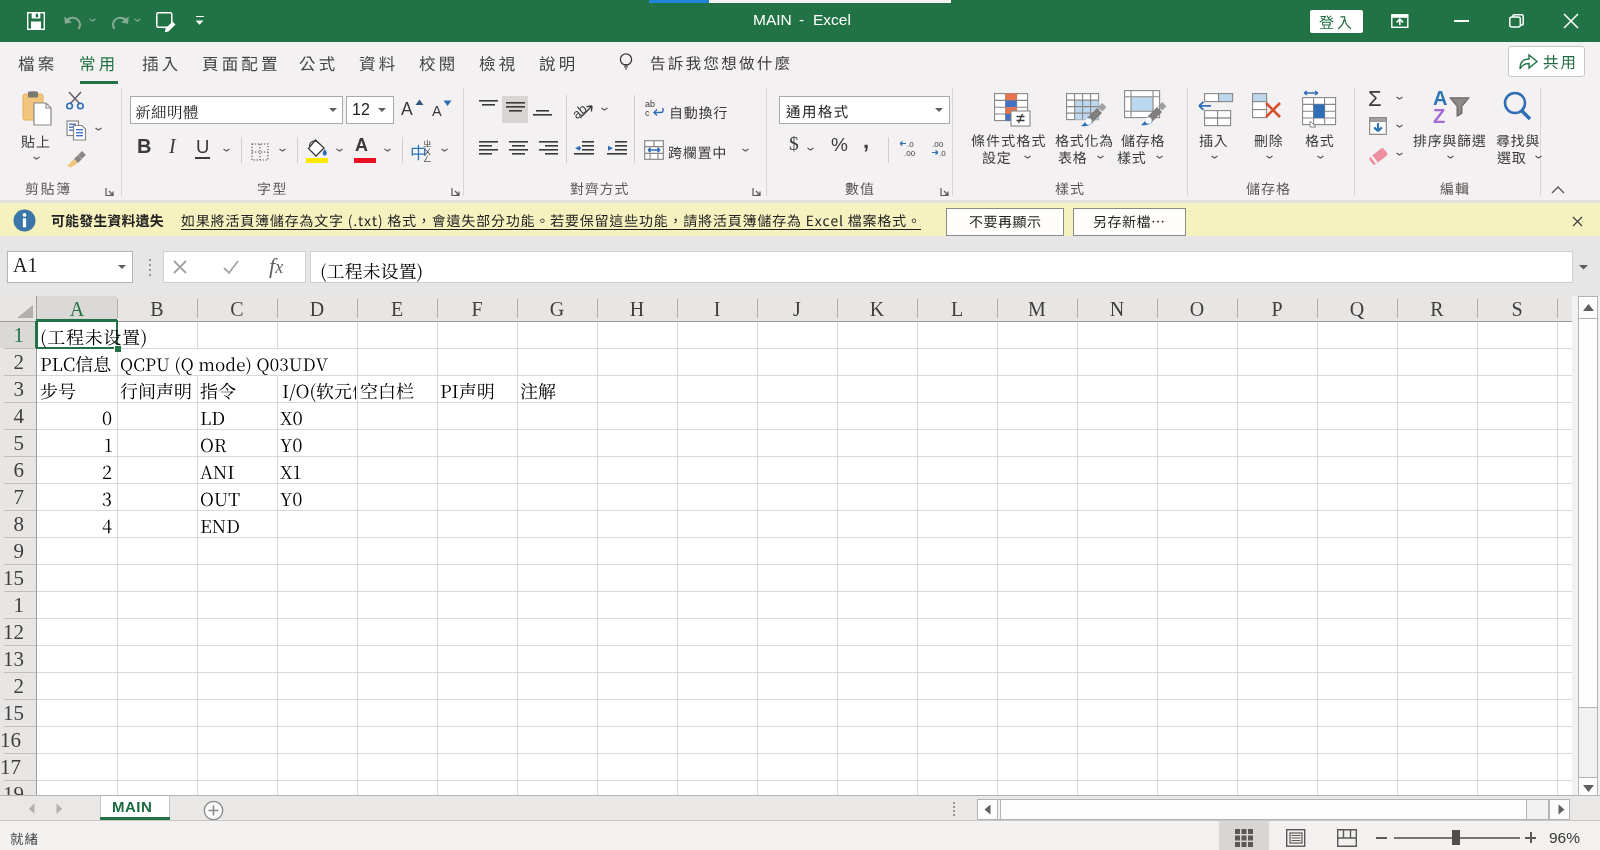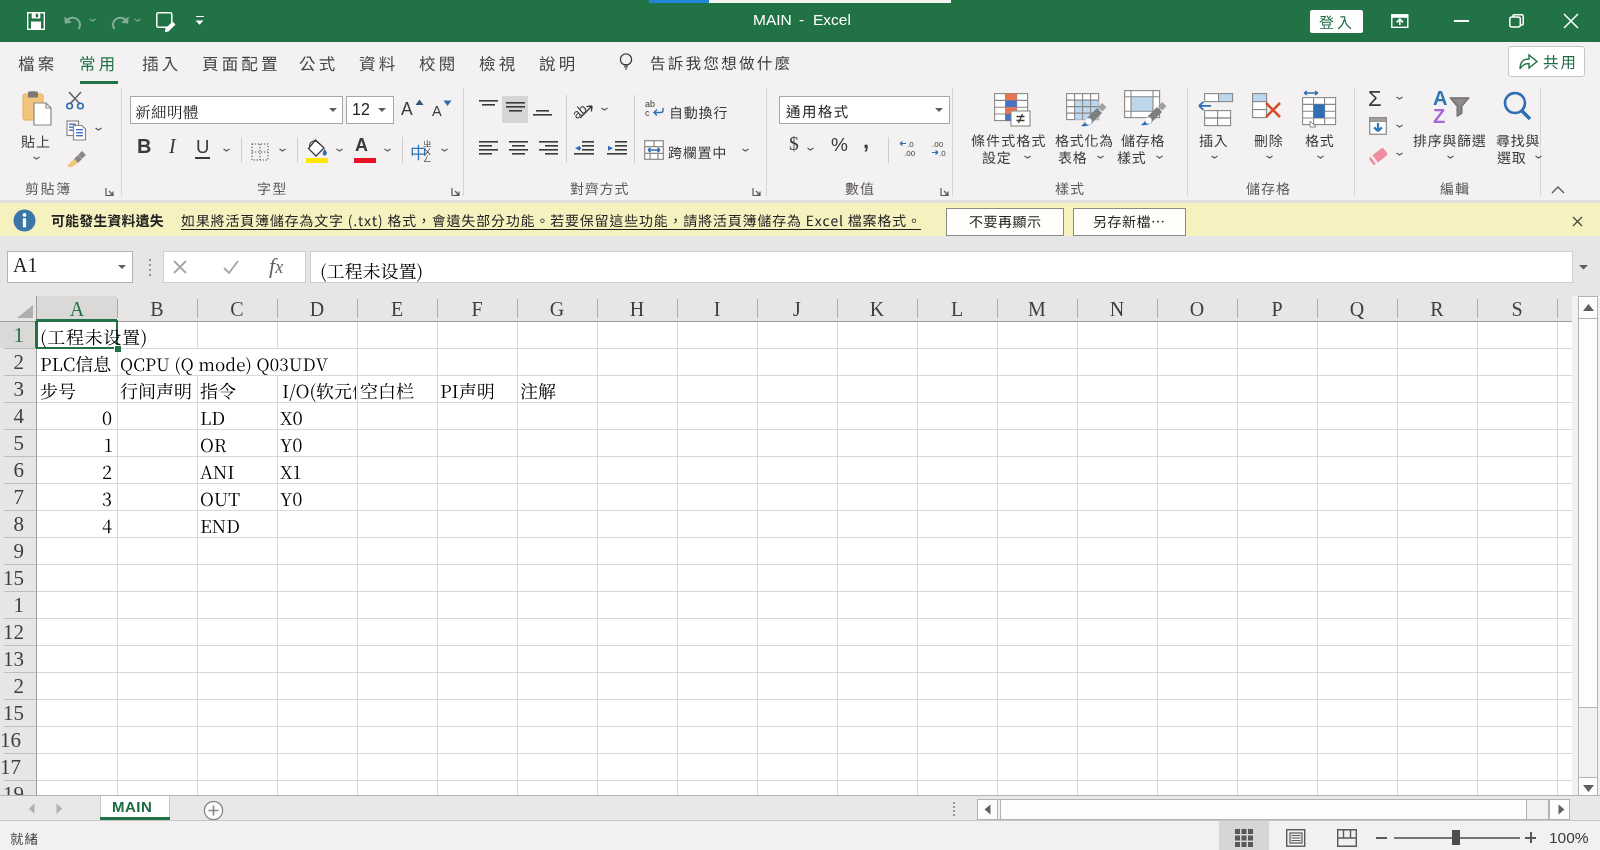--- a/index.html
+++ b/index.html
@@ -813,12 +813,12 @@
   </svg>
 <svg class="ico" style="left:1337px;top:829px" width="20" height="18" viewBox="0 0 20 18">
     <path d="M0.7 0.7 L19.3 0.7 L19.3 17.3 L0.7 17.3 Z" fill="none" stroke="#5b5957" stroke-width="1.4"></path>
 <path d="M6.5 0.7 L6.5 9 M13.5 0.7 L13.5 9 M0.7 9 L19.3 9" stroke="#5b5957" stroke-width="1.4" fill="none"></path>
   </svg>
 <div class="a" style="left:1376px;top:836.5px;width:11px;height:2px;background:#5b5957;"></div>
 <div class="a" style="left:1394px;top:837px;width:126px;height:1.5px;background:#767472;"></div>
 <div class="a" style="left:1452px;top:830px;width:8px;height:15px;background:#4f4e4d;"></div>
 <div class="a" style="left:1525px;top:836.5px;width:11px;height:2px;background:#5b5957;"></div>
 <div class="a" style="left:1529.5px;top:832px;width:2px;height:11px;background:#5b5957;"></div>
-<div class="a" style="left:1549px;top:829px;font:normal 15.5px 'Liberation Sans',sans-serif;color:#3b3a39;white-space:pre;">100%</div>
+<div class="a" style="left:1549px;top:829px;font:normal 15.5px 'Liberation Sans',sans-serif;color:#3b3a39;white-space:pre;">96%</div>
 </body></html>

